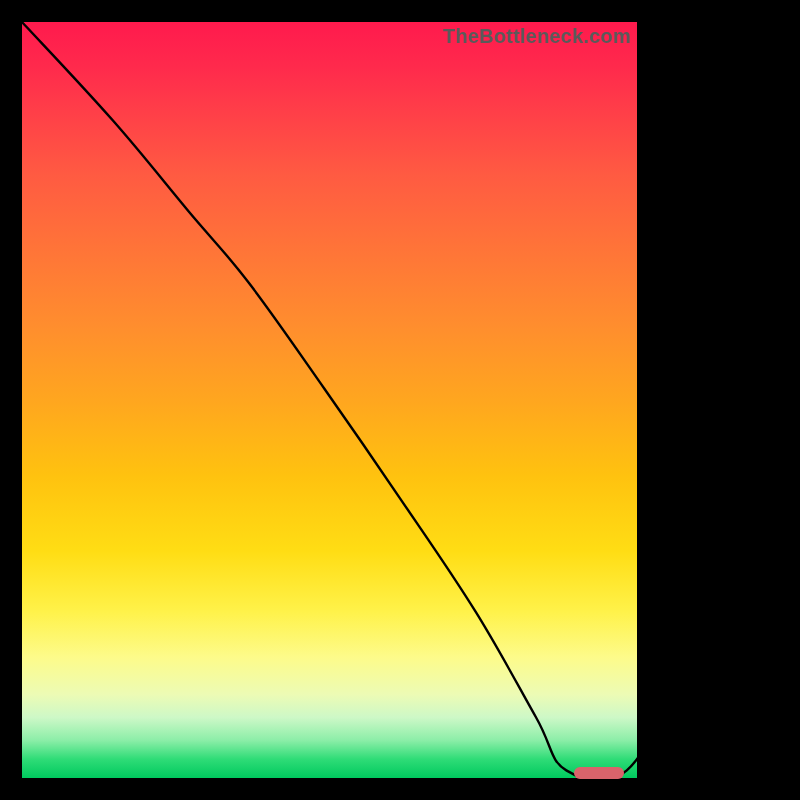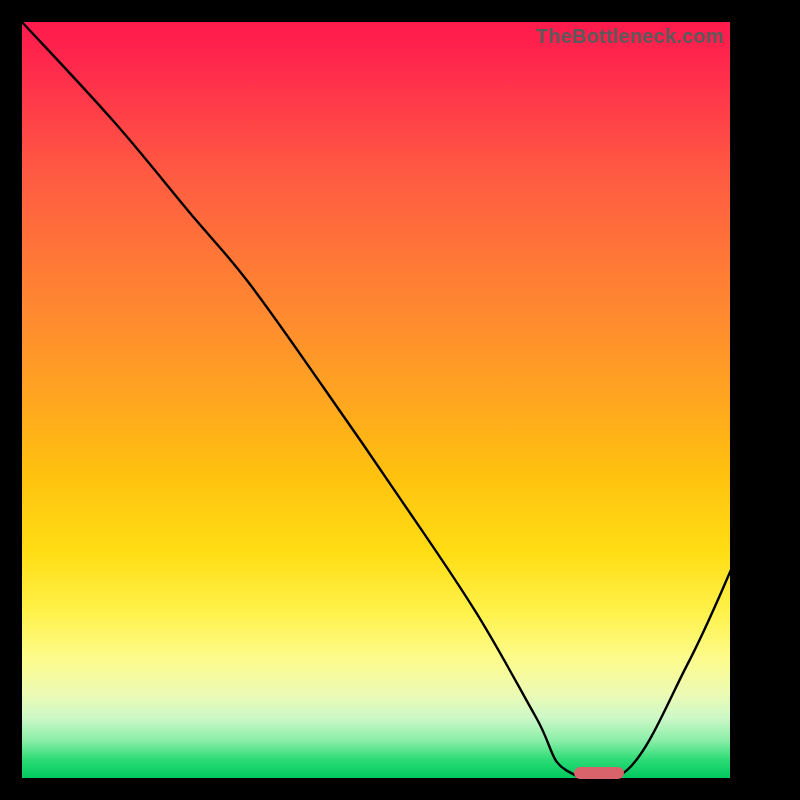--- a/index.html
+++ b/index.html
@@ -14,21 +14,21 @@
   .wrap {
     position: relative;
     width: 800px;
     height: 800px;
     background: #000;
   }
   .plot {
     position: absolute;
     left: 22px;
     top: 22px;
-    width: 708px;
+    width: 615px;
     height: 756px;
     background: linear-gradient(to bottom,
       #ff1a4d 0%,
       #ff2a4c 6%,
       #ff3f48 12%,
       #ff5a42 20%,
       #ff7438 30%,
       #ff8d2e 40%,
       #ffa61f 50%,
       #ffc20f 60%,

